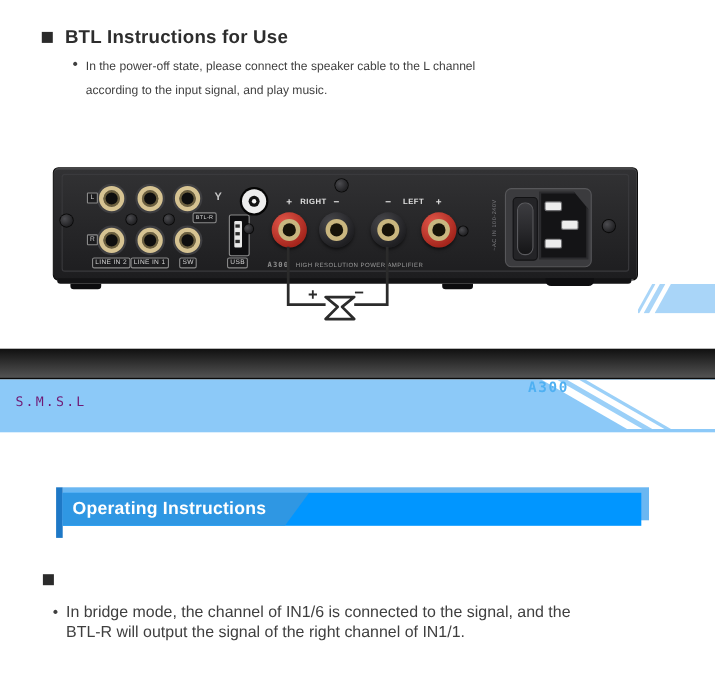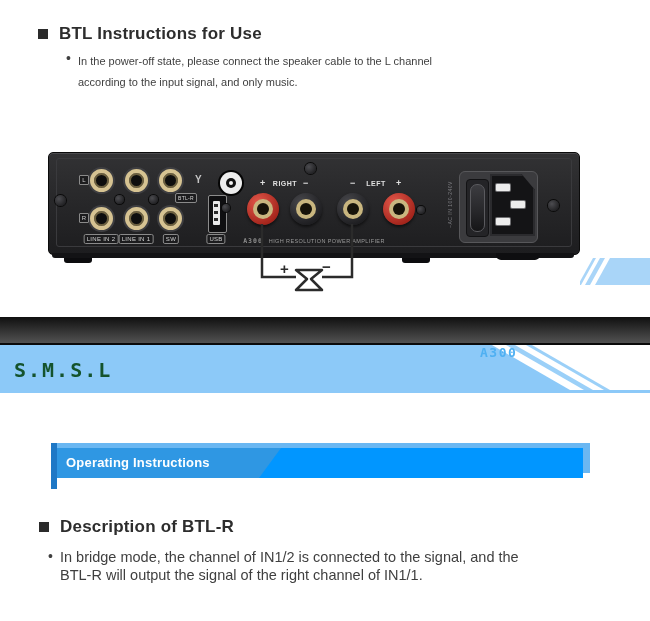--- a/index.html
+++ b/index.html
@@ -67,50 +67,50 @@
   .corner div{position:absolute;inset:0;background:#a9d5f8;}
   .c-main{clip-path:polygon(30px 0,70px 0,70px 27px,15px 27px);}
   .c-s2{clip-path:polygon(20px 0,25px 0,10px 27px,5px 27px);}
   .c-s3{clip-path:polygon(13px 0,16px 0,1px 27px,-2px 27px);}
 
   
   .darkbar{position:absolute;left:0;top:317px;width:650px;height:26px;
            background:linear-gradient(180deg,#101010,#525252);border-bottom:2px solid #0a0a0a;}
   .blueband{position:absolute;left:0;top:345px;width:650px;height:48px;background:#8cc9f8;}
   .smsl{position:absolute;left:14px;top:13px;font-family:"DejaVu Sans Mono",monospace;
-        font-weight:bold;font-size:20px;letter-spacing:2px;color:#14532d;}
+        font-weight:normal;font-size:12px;letter-spacing:2px;color:#701a75;}
   .band-cut{position:absolute;right:0;top:0;width:170px;height:48px;}
   .band-cut div{position:absolute;inset:0;}
   .wedge{background:#fff;clip-path:polygon(12px 0,170px 0,170px 45px,90px 45px);}
   .bs1{background:#9bd0f8;clip-path:polygon(26px 0,35px 0,113px 45px,104px 45px);}
   .bs2{background:#9bd0f8;clip-path:polygon(46px 0,52px 0,130px 45px,124px 45px);}
   .a300{position:absolute;right:12px;bottom:3px;font-family:"DejaVu Sans Mono",monospace;
         font-weight:bold;font-size:13px;letter-spacing:1.5px;color:#4fb0f2;}
 
   
   .ban-back{position:absolute;left:57px;top:443px;width:533px;height:30px;background:#6ab7f2;}
   .ban-edge{position:absolute;left:51px;top:443px;width:6px;height:46px;background:#1e78c6;}
   .ban-front{position:absolute;left:57px;top:448px;width:526px;height:30px;background:#0196ff;}
   .ban-shade{position:absolute;inset:0;background:#2f97e3;clip-path:polygon(0 0,224px 0,202px 30px,0 30px);}
-  .ban-text{position:absolute;left:9px;top:0;line-height:30px;font-size:13px;font-weight:bold;
+  .ban-text{position:absolute;left:9px;top:0;line-height:30px;font-size:16px;font-weight:bold;
             color:#ffffff;letter-spacing:.2px;}
 </style>
 </head>
 <body>
 
 <div class="page">
 
   <div class="sec-head" style="left:38px;top:24px;">
     <span class="sq"></span>
     <h2>BTL Instructions for Use</h2>
   </div>
   <span class="dot" style="left:66px;top:50px;">•</span>
   <div class="para plines" style="left:78px;top:51px;font-size:11px;line-height:21px;">
     <div>In the power-off state, please connect the speaker cable to the L channel</div>
-    <div>according to the input signal, and only music.</div>
+    <div>according to the input signal, and play music.</div>
   </div>
 
   <div class="amp">
     <div class="panel"></div>
 
     <div class="screw" style="left:6px;top:42px;width:11px;height:11px;"></div>
     <div class="screw" style="left:499px;top:47px;width:11px;height:11px;"></div>
 
     <div class="rca" style="left:41px;top:16px;"></div>
     <div class="rca" style="left:76px;top:16px;"></div>
@@ -215,21 +215,20 @@
 
   <div class="ban-back"></div>
   <div class="ban-edge"></div>
   <div class="ban-front">
     <div class="ban-shade"></div>
     <span class="ban-text">Operating Instructions</span>
   </div>
 
   <div class="sec-head" style="left:39px;top:517px;">
     <span class="sq"></span>
-    <h2>Description of BTL-R</h2>
   </div>
   <span class="dot" style="left:48px;top:548px;">•</span>
   <div class="para plines" style="left:60px;top:549px;font-size:14.5px;line-height:17.5px;">
-    <div>In bridge mode, the channel of IN1/2 is connected to the signal, and the</div>
+    <div>In bridge mode, the channel of IN1/6 is connected to the signal, and the</div>
     <div>BTL-R will output the signal of the right channel of IN1/1.</div>
   </div>
 
 </div>
 
 </body></html>

